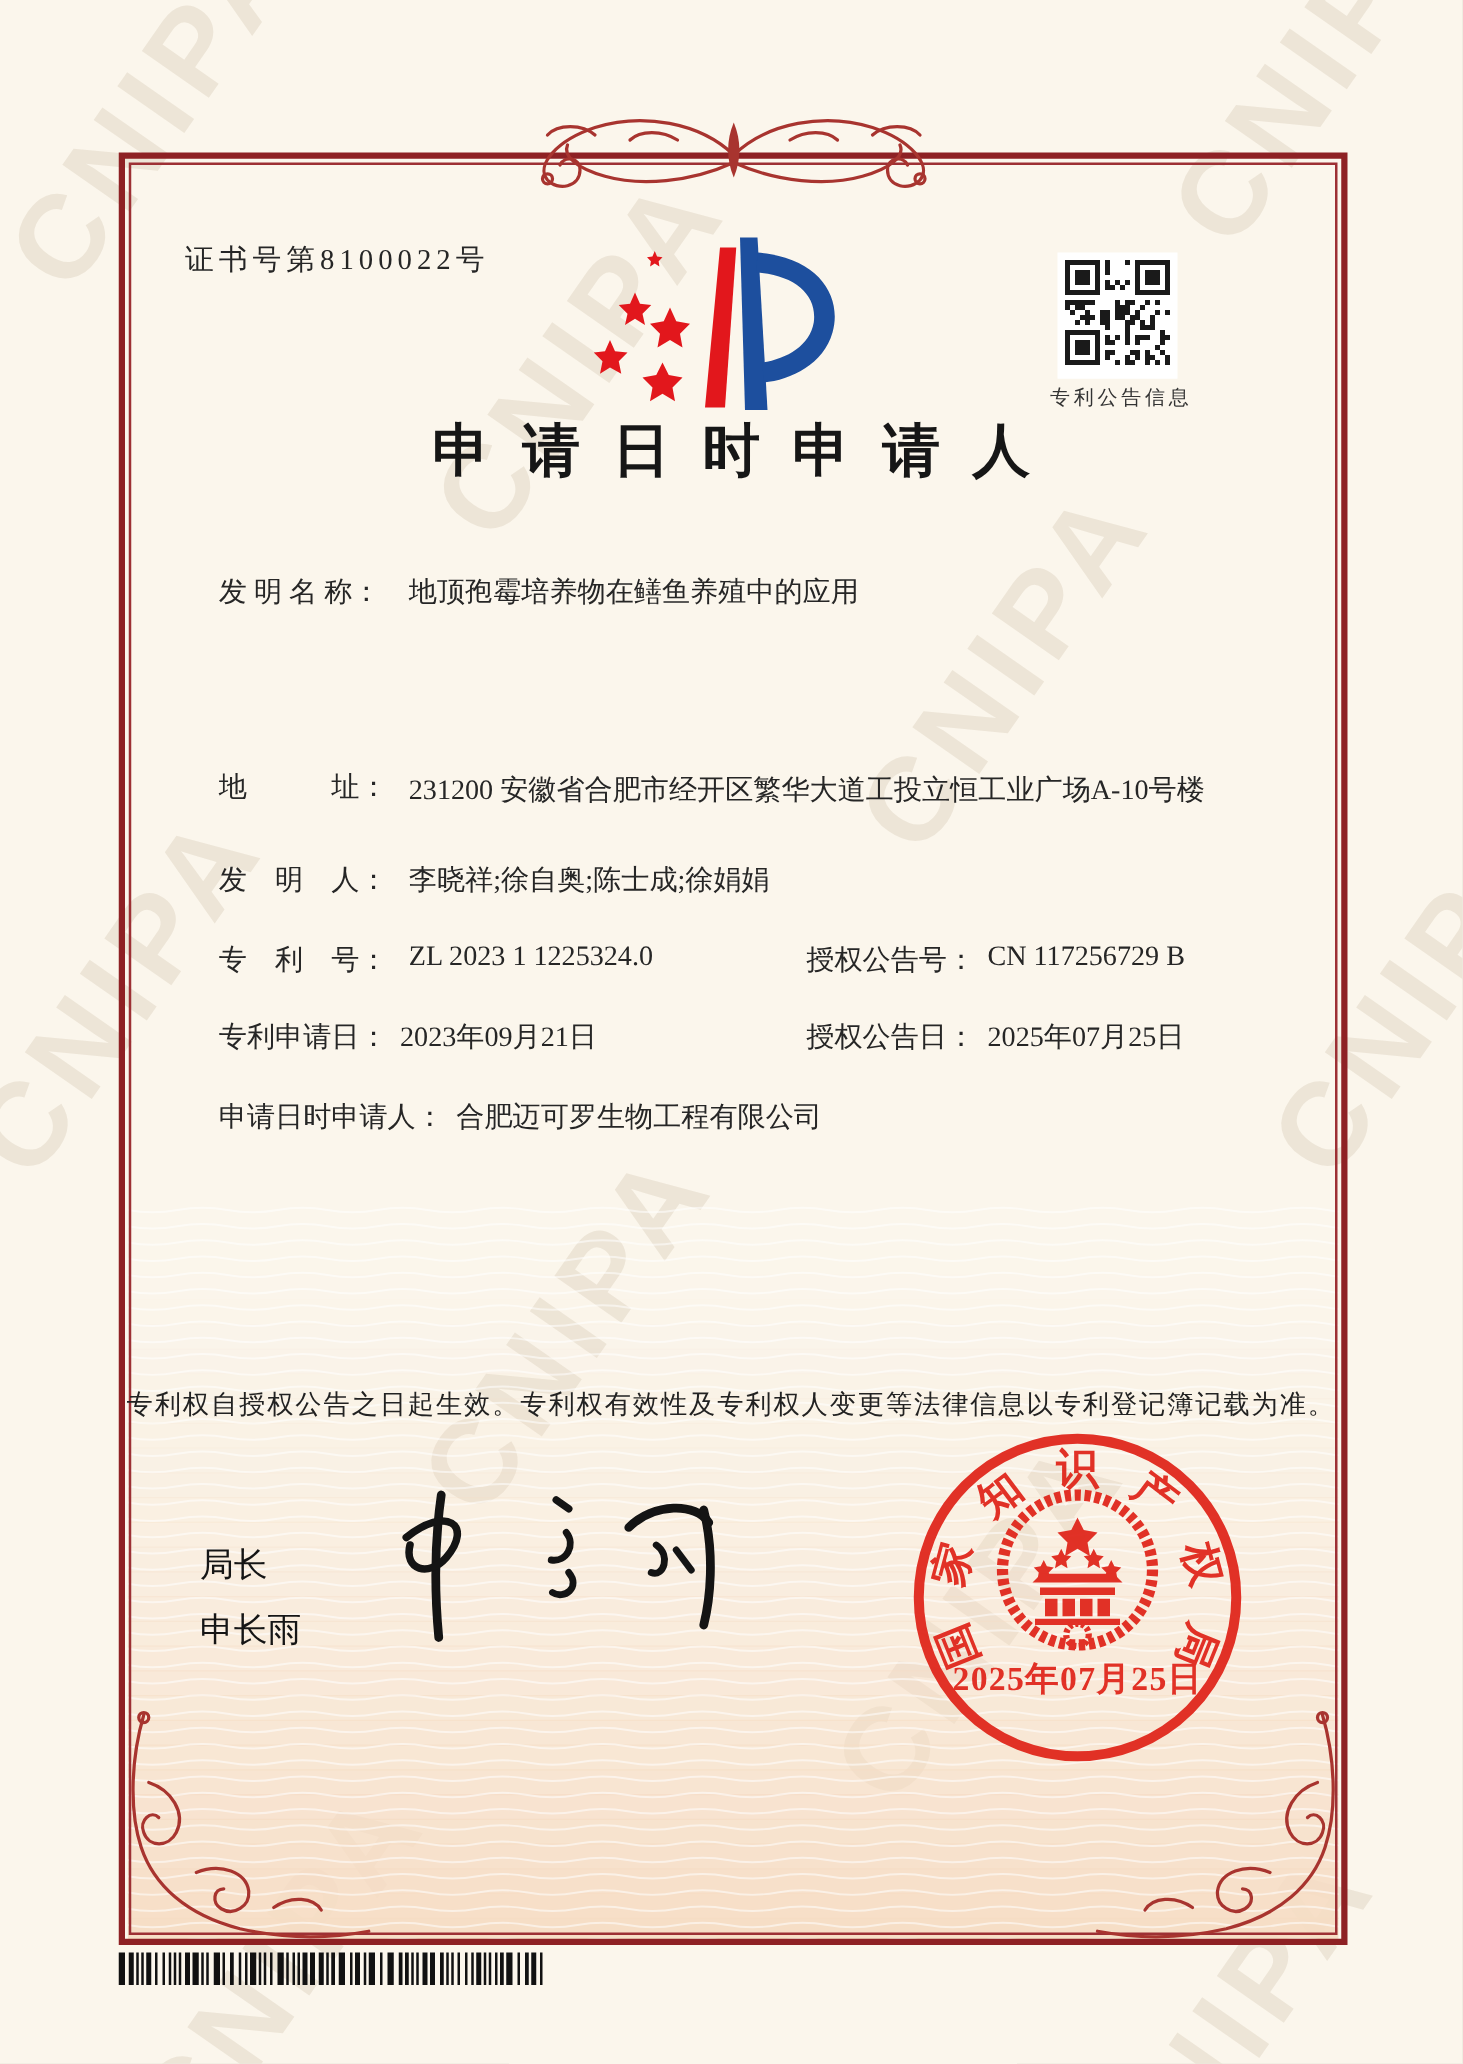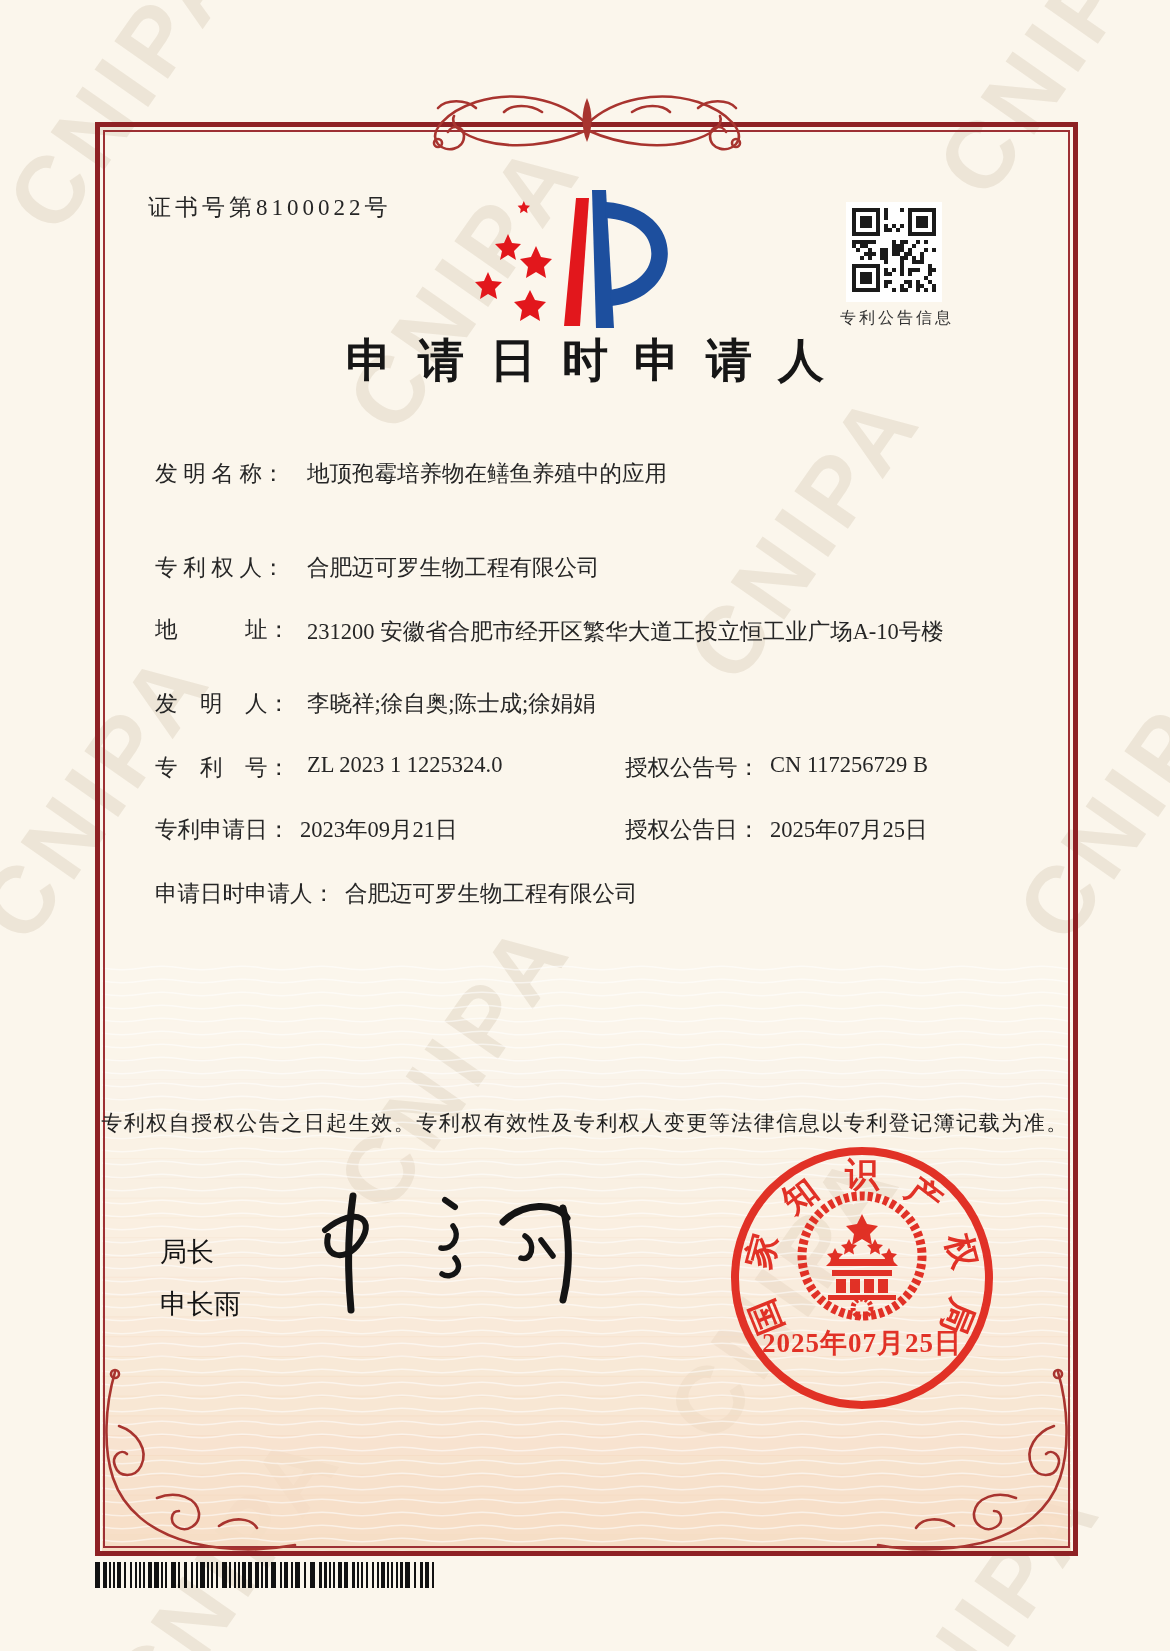--- a/index.html
+++ b/index.html
@@ -22,21 +22,21 @@
   .fl-svg .leaf{fill:#a8342f; stroke:none;}
   .content{position:absolute; inset:0; z-index:5;}
   .certno{position:absolute; left:148px; top:192px; font-size:23px; letter-spacing:4px; color:#262626;}
   .logo{position:absolute; left:468px; top:186px;}
   .qr{position:absolute; left:846px; top:202px; background:#fff; padding:2px;}
   .qrcap{position:absolute; left:812px; top:308px; width:170px; text-align:center;
     font-size:16px; letter-spacing:3px; color:#333;}
   .title{position:absolute; left:0; top:330px; width:100%; text-align:center;
     font-size:46px; font-weight:bold; letter-spacing:26px; text-indent:26px; color:#161616;}
   .row{position:absolute; left:155px; font-size:22.5px; color:#262626;}
-  .row .lab{display:inline-block; min-width:152px; vertical-align:top;}
+  .row .lab{display:inline-block; min-width:152px; vertical-align:top;margin-left:20px;}
   .row .lab.auto{min-width:0; margin-right:10px;}
   .row .val{display:inline-block; vertical-align:top;}
   .row .val.wrap{width:662px; line-height:36px;}
   .col2{position:absolute; left:470px; top:0; white-space:nowrap;}
   .legal{position:absolute; left:0; width:100%; text-align:center; font-size:21px;
     letter-spacing:1.5px; color:#222;}
   .director{position:absolute; left:160px; font-size:27px;
     font-family:"Liberation Sans","DejaVu Sans",sans-serif; color:#151515;}
   .sig{position:absolute; left:295px; top:1178px;}
   .sig path{stroke:#141414; fill:none; stroke-linecap:round; stroke-linejoin:round;}
@@ -403,23 +403,20 @@
         </svg>
     </div>
     <div class="qrcap">专利公告信息</div>
 
     <div class="title">申请日时申请人</div>
 
     <div class="row" style="top:458px">
       <span class="lab">发 明 名 称：</span><span class="val">地顶孢霉培养物在鳝鱼养殖中的应用</span>
     </div>
 
-    <div class="row" style="top:552px">
-      <span class="lab">专 利 权 人：</span><span class="val">合肥迈可罗生物工程有限公司</span>
-    </div>
 
     <div class="row" style="top:614px">
       <span class="lab">地　　　址：</span><span class="val wrap">231200 安徽省合肥市经开区繁华大道工投立恒工业广场A-10号楼</span>
     </div>
 
     <div class="row" style="top:688px">
       <span class="lab">发　明　人：</span><span class="val">李晓祥;徐自奥;陈士成;徐娟娟</span>
     </div>
 
     <div class="row" style="top:752px;width:900px">

